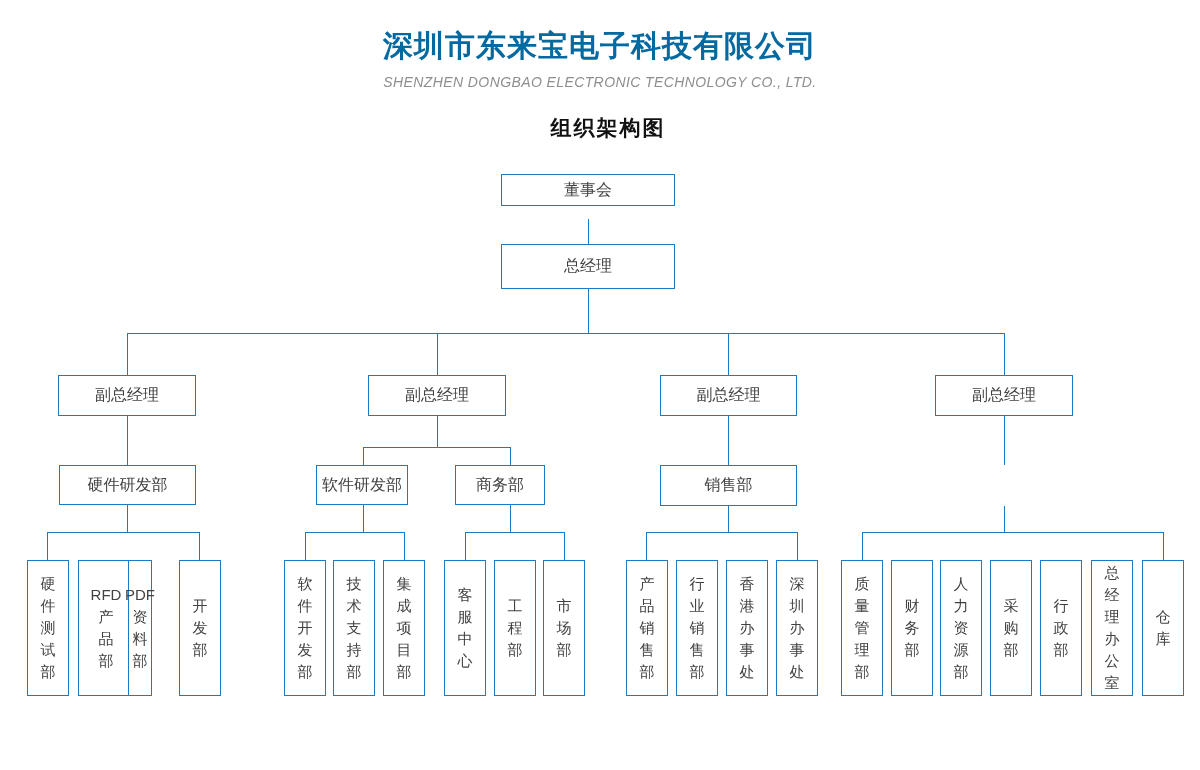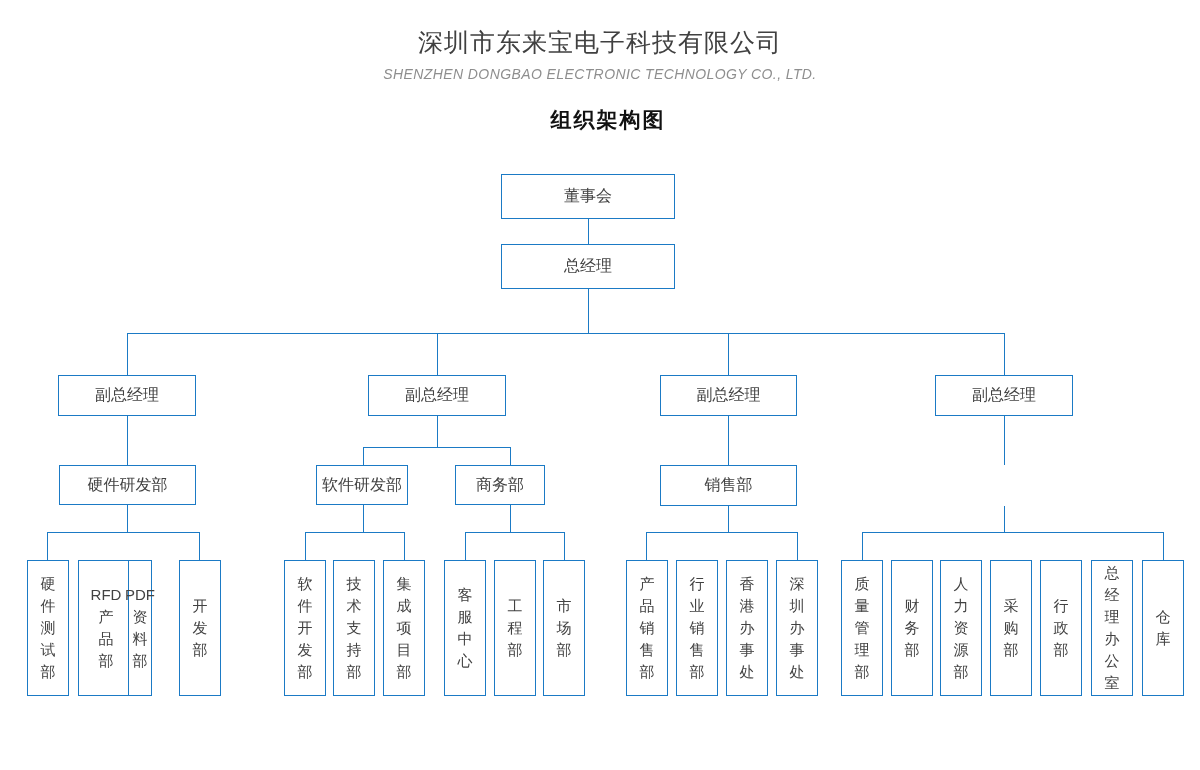--- a/index.html
+++ b/index.html
@@ -7,21 +7,21 @@
     position:relative;
     width:1200px;height:770px;
     background:#ffffff;
     overflow:hidden;
     font-family:"Liberation Sans","DejaVu Sans",sans-serif;
   }
   
   .header{position:absolute;top:0;left:0;width:1200px;text-align:center;}
   .title-cn{
     margin:26px 0 0 0;
-    font-size:25px;font-weight:400;color:#404040;letter-spacing:1px;
+    font-size:30px;font-weight:700;color:#0369a1;letter-spacing:1px;
   }
   .title-en{
     margin:7px 0 0 0;
     font-size:14px;color:#8e8e8e;letter-spacing:0.4px;font-style:italic;
   }
   .chart-title{
     margin:24px 0 0 16px;
     font-size:21px;font-weight:700;color:#111111;letter-spacing:2px;
   }
   
@@ -48,21 +48,21 @@
 <body>
 
 <div class="page">
 
   <div class="header">
     <h1 class="title-cn">深圳市东来宝电子科技有限公司</h1>
     <div class="title-en">SHENZHEN DONGBAO ELECTRONIC TECHNOLOGY CO., LTD.</div>
     <h2 class="chart-title">组织架构图</h2>
   </div>
 
-  <div class="node" style="left:501px;top:174px;width:174px;height:45px">董事会</div>
+  <div class="node" style="left:501px;top:174px;width:174px;height:32px">董事会</div>
   <div class="node" style="left:501px;top:244px;width:174px;height:45px">总经理</div>
 
   <div class="node" style="left:58px;top:375px;width:138px;height:41px">副总经理</div>
   <div class="node" style="left:368px;top:375px;width:138px;height:41px">副总经理</div>
   <div class="node" style="left:660px;top:375px;width:137px;height:41px">副总经理</div>
   <div class="node" style="left:935px;top:375px;width:138px;height:41px">副总经理</div>
 
   <div class="node" style="left:59px;top:465px;width:137px;height:40px">硬件研发部</div>
   <div class="node" style="left:316px;top:465px;width:92px;height:40px">软件研发部</div>
   <div class="node" style="left:455px;top:465px;width:90px;height:40px">商务部</div>

